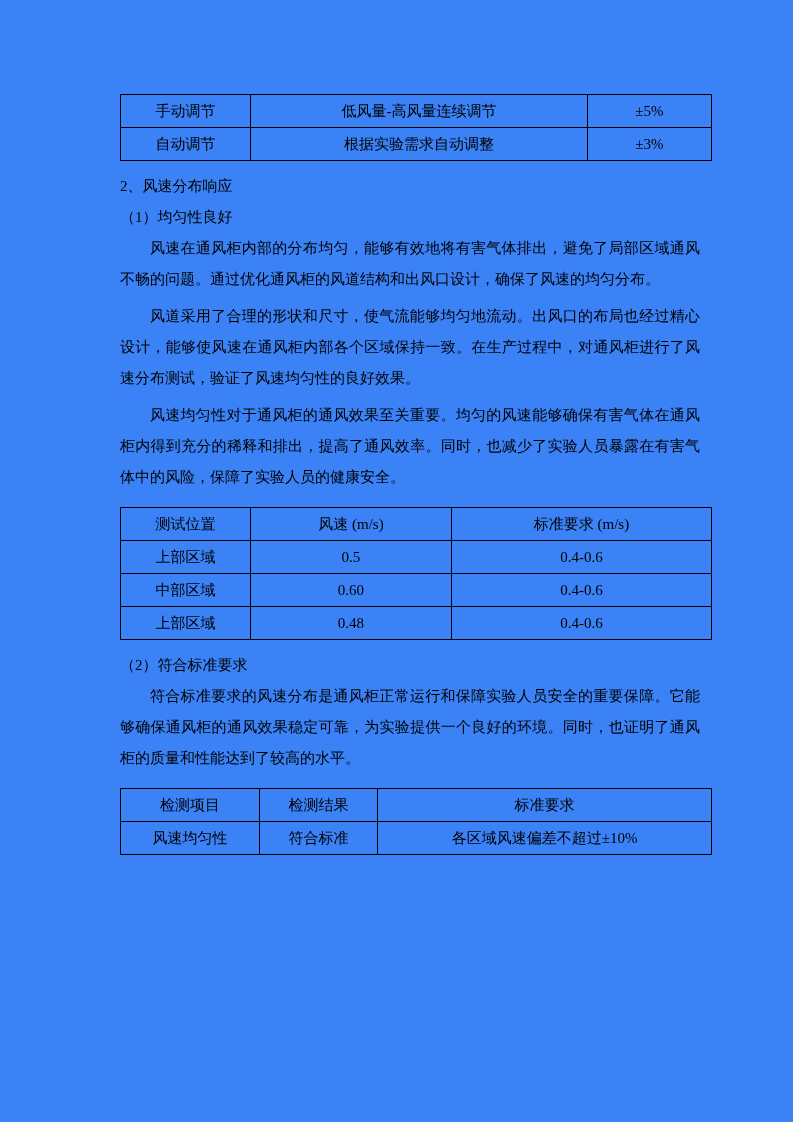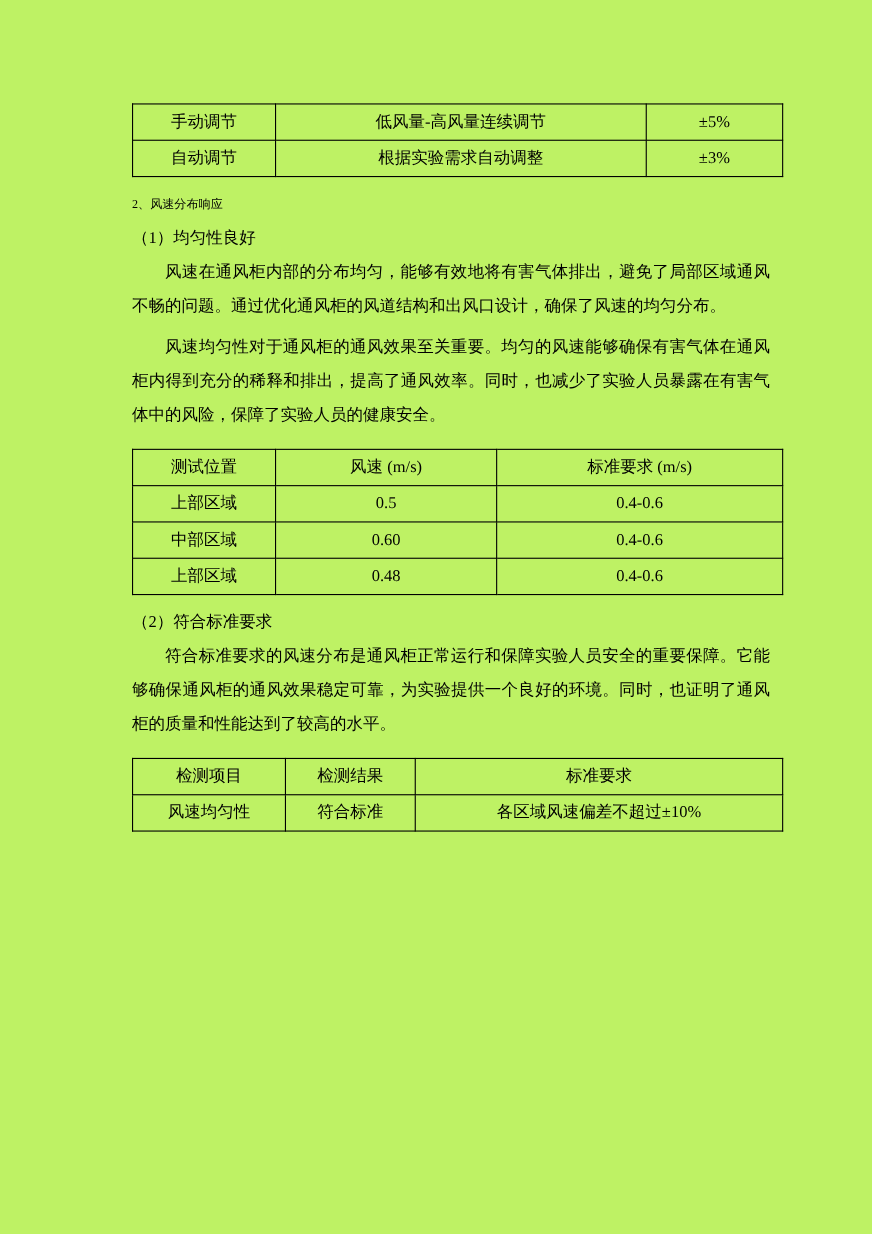--- a/index.html
+++ b/index.html
@@ -5,21 +5,21 @@
   * { box-sizing: border-box; }
   html, body {
     margin: 0;
     padding: 0;
     background: #ffffff;
   }
   .page {
     position: relative;
     width: 793px;
     height: 1122px;
-    background: #bef264;
+    background: #3b82f6;
     padding: 94px 81px 0 120px;
     font-family: "Liberation Serif", "DejaVu Serif", serif;
     font-size: 15px;
     line-height: 31px;
     color: #000000;
     overflow: hidden;
   }
   table.doc-table {
     width: 100%;
     border-collapse: collapse;
@@ -34,21 +34,21 @@
     padding: 0 4px;
     line-height: 22px;
     font-weight: normal;
   }
   .tbl-top { margin: 0 0 10px 0; }
   .tbl-mid { margin: 14px 0 10px 0; }
   .tbl-bot { margin: 14px 0 0 0; border-radius: 30px; }
   .section-heading {
     margin: 2px 0 0 0;
     font-weight: normal;
-    font-size: 11px;
+    font-size: 15px;
     line-height: 31px;
   }
   .sub-heading {
     margin: 0;
     font-weight: normal;
     font-size: 15px;
     line-height: 31px;
   }
   p.para {
     margin: 0 12px 6px 0;
@@ -79,20 +79,21 @@
         <td>±3%</td>
       </tr>
     </tbody>
   </table>
 
   <h2 class="section-heading">2、风速分布响应</h2>
 
   <h3 class="sub-heading">（1）均匀性良好</h3>
 
   <p class="para">风速在通风柜内部的分布均匀，能够有效地将有害气体排出，避免了局部区域通风不畅的问题。通过优化通风柜的风道结构和出风口设计，确保了风速的均匀分布。</p>
+  <p class="para">风道采用了合理的形状和尺寸，使气流能够均匀地流动。出风口的布局也经过精心设计，能够使风速在通风柜内部各个区域保持一致。在生产过程中，对通风柜进行了风速分布测试，验证了风速均匀性的良好效果。</p>
   <p class="para">风速均匀性对于通风柜的通风效果至关重要。均匀的风速能够确保有害气体在通风柜内得到充分的稀释和排出，提高了通风效率。同时，也减少了实验人员暴露在有害气体中的风险，保障了实验人员的健康安全。</p>
 
   <table class="doc-table tbl-mid">
     <colgroup>
       <col style="width:22%">
       <col style="width:34%">
       <col style="width:44%">
     </colgroup>
     <tbody>
       <tr>

